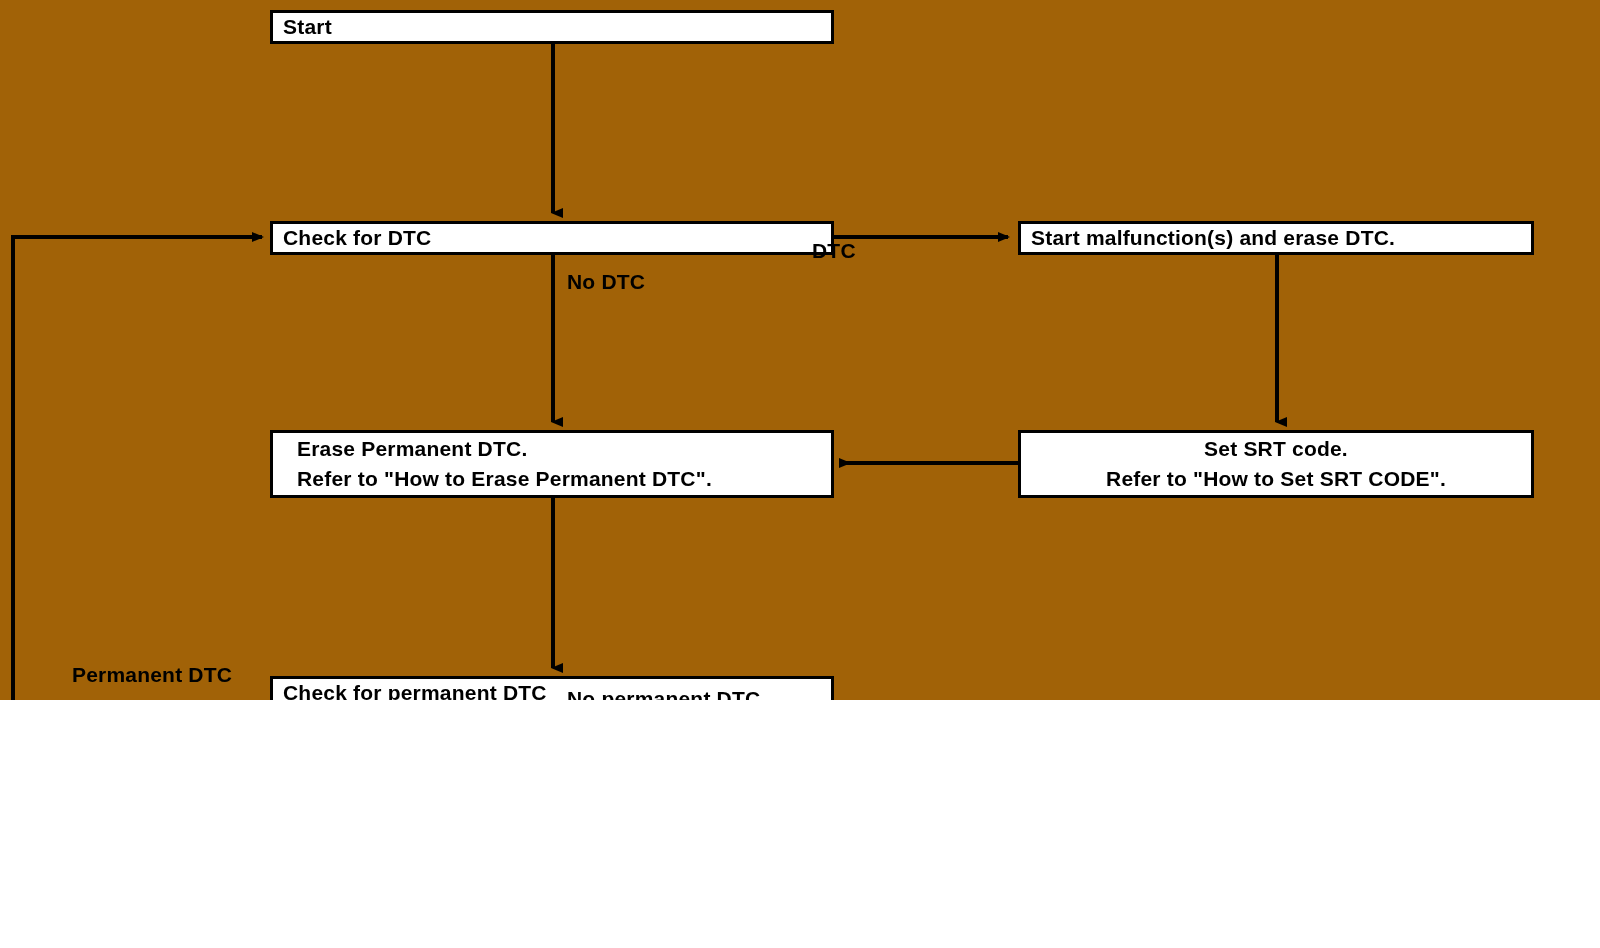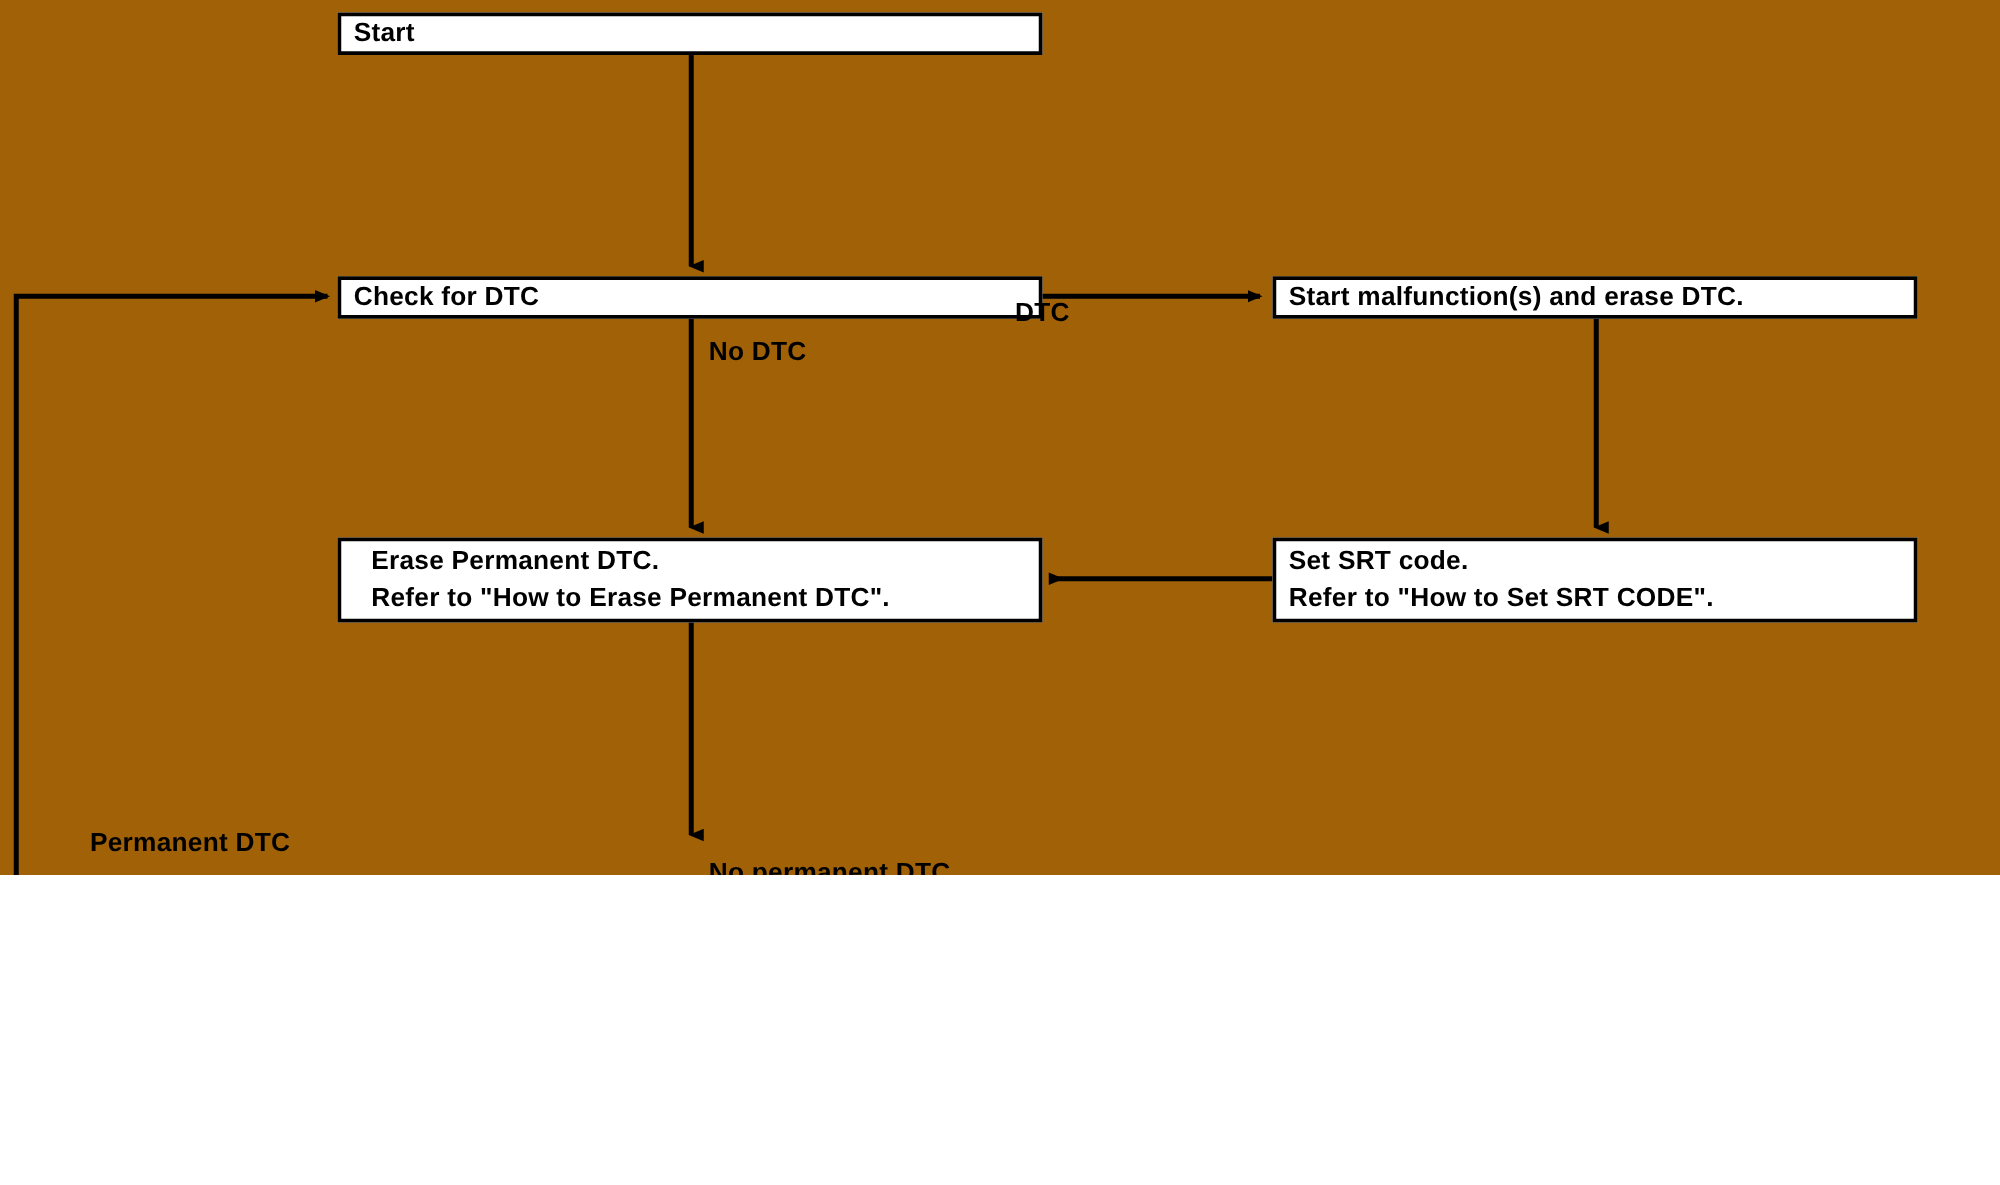--- a/index.html
+++ b/index.html
@@ -96,25 +96,28 @@
 
   <div class="node" style="left:1018px; top:221px; width:516px; height:34px;">
     <div class="line">Start malfunction(s) and erase DTC.</div>
   </div>
 
   <div class="node" style="left:270px; top:430px; width:564px; height:68px;padding-left:24px;">
     <div class="line">Erase Permanent DTC.</div>
     <div class="line">Refer to "How to Erase Permanent DTC".</div>
   </div>
 
-  <div class="node" style="left:1018px; top:430px; width:516px; height:68px;">
+  <div class="node" style="left:1018px; top:430px; width:516px; height:68px;align-items:center;">
     <div class="line">Set SRT code.</div>
     <div class="line">Refer to "How to Set SRT CODE".</div>
   </div>
 
+  <div class="node" style="left:270px; top:676px; width:564px; height:34px;">
+    <div class="line">Check for permanent DTC</div>
+  </div>
 
   <div class="node" style="left:270px; top:885px; width:564px; height:34px;margin-top:32px;">
     <div class="line">End</div>
   </div>
 
   <div class="edge-label" style="left:812px; top:203px;margin-top:36px;">DTC</div>
 
   <div class="edge-label" style="left:567px; top:270px;">No DTC</div>
 
   <div class="edge-label" style="left:72px; top:663px;">Permanent DTC</div>

